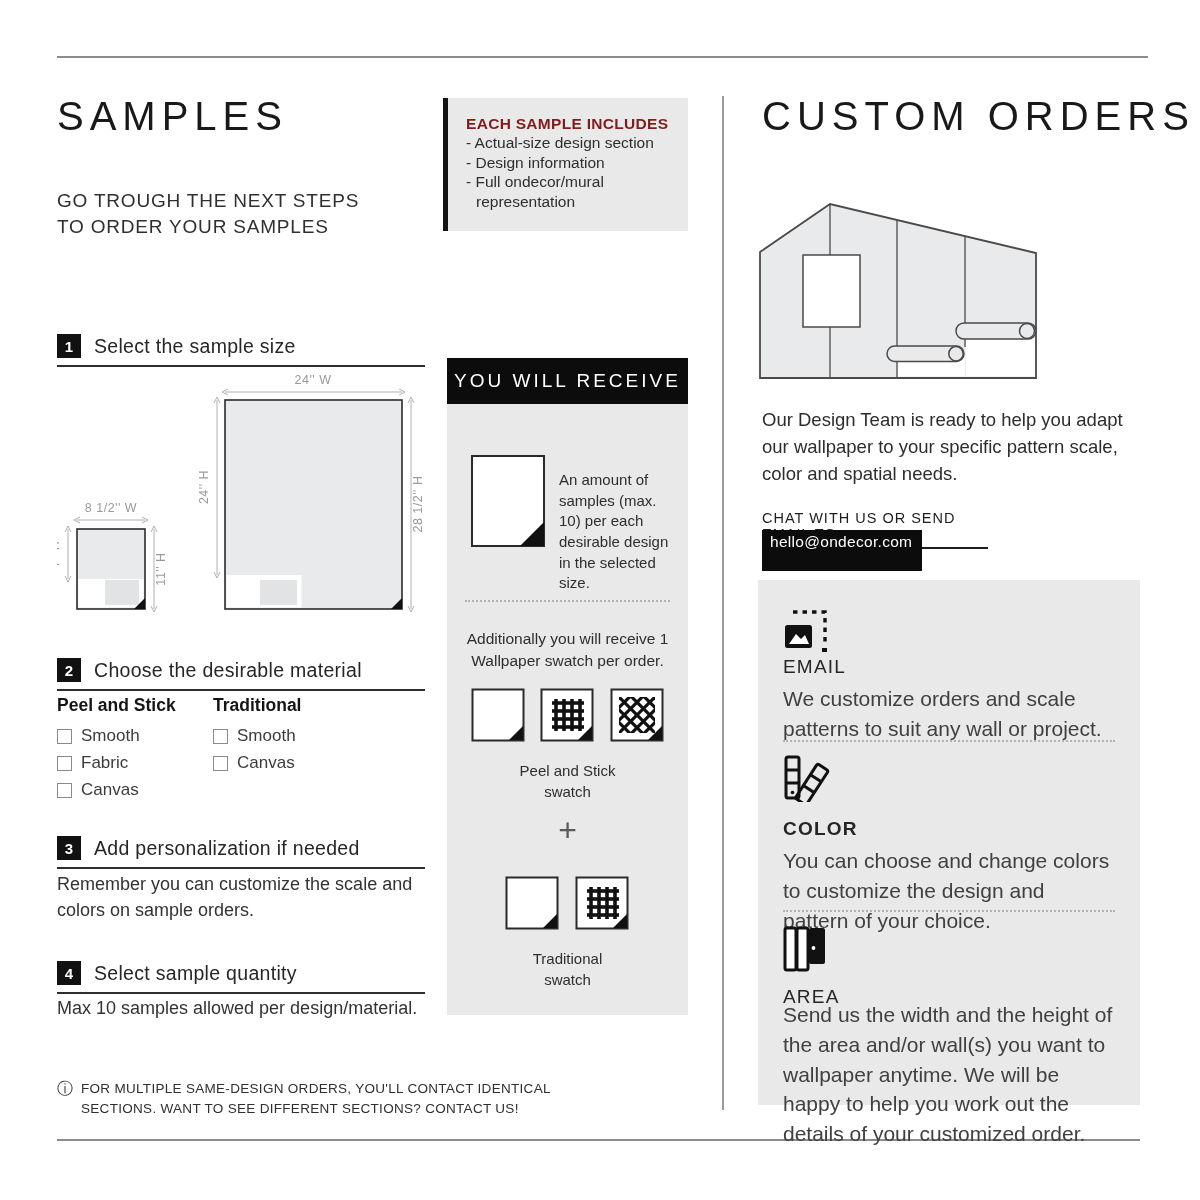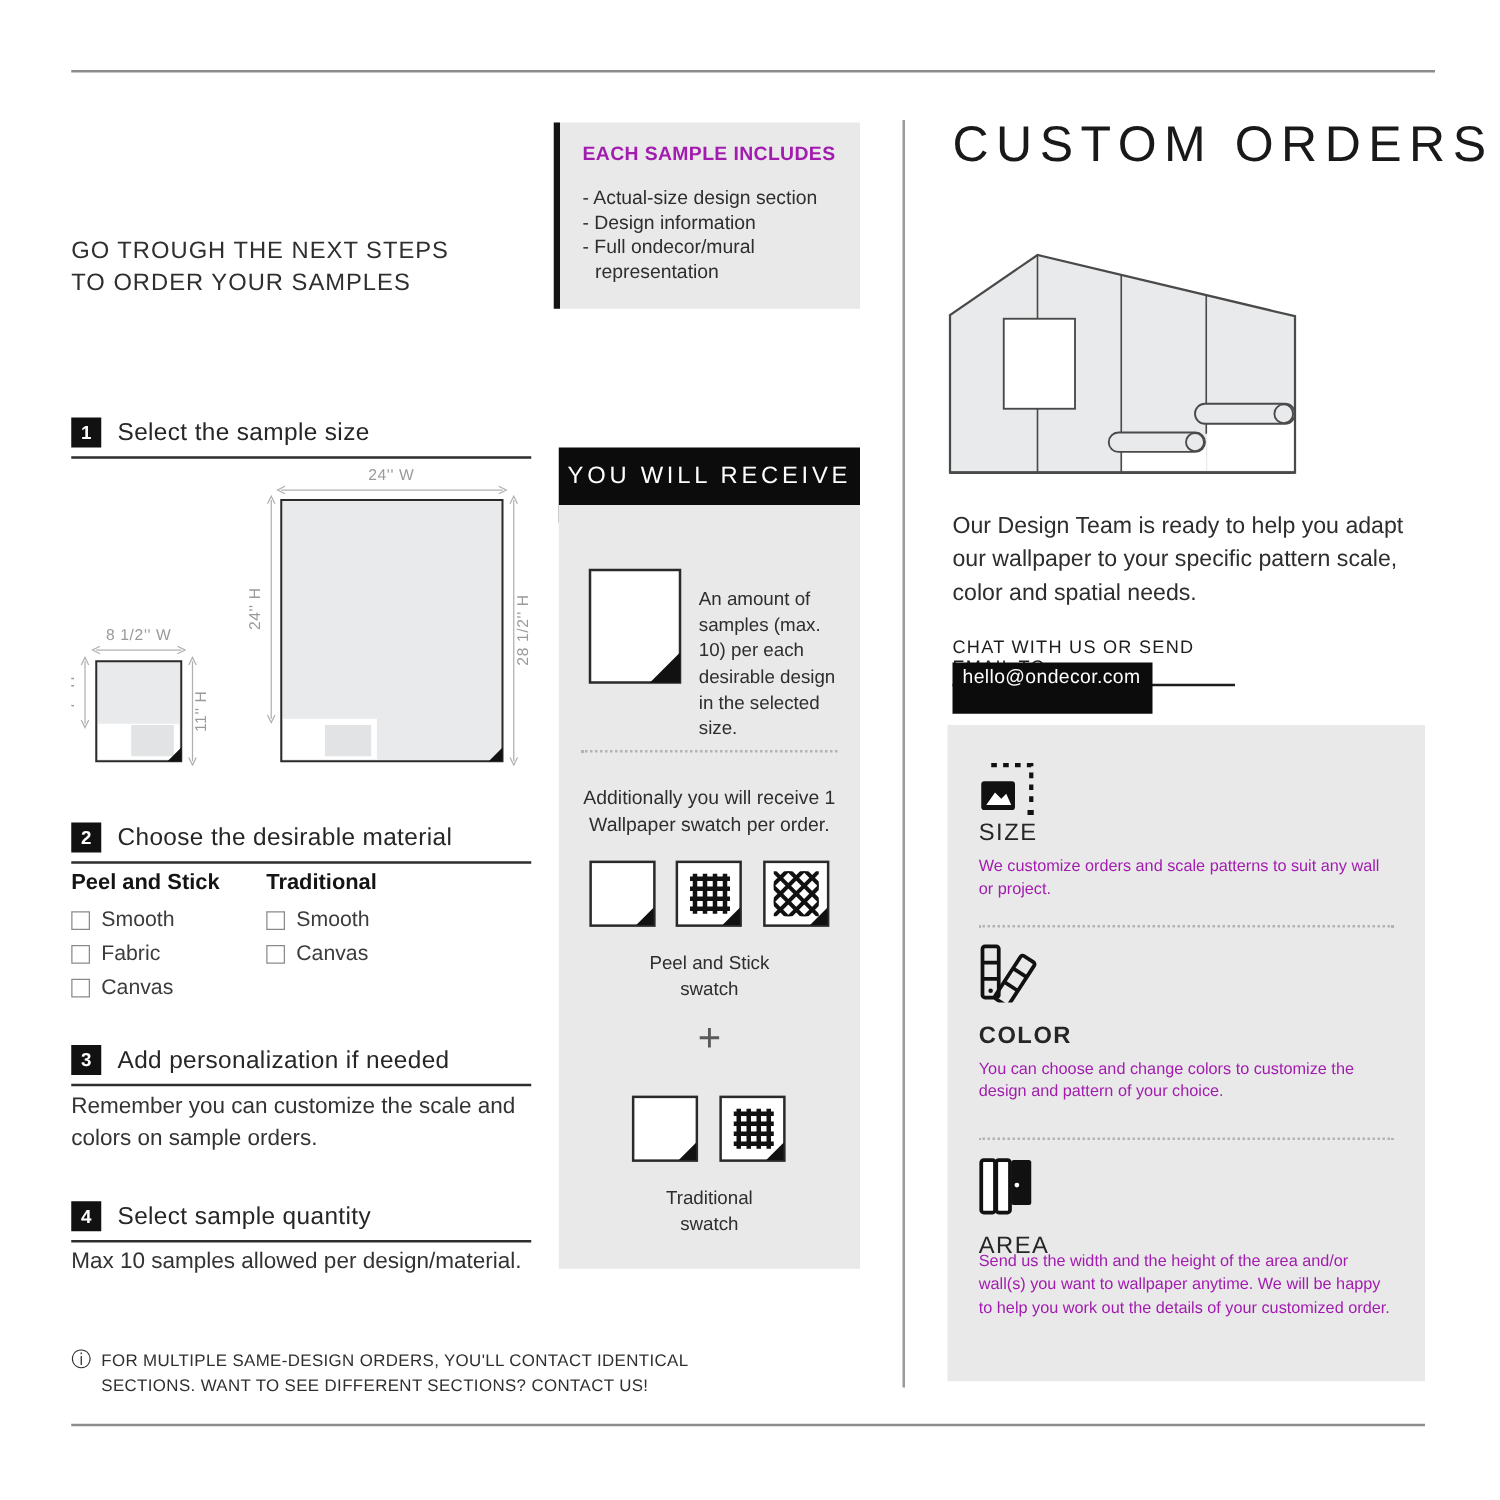--- a/index.html
+++ b/index.html
@@ -32,56 +32,57 @@
   .cb{width:13px;height:13px;border:1.6px solid #8a8a8a;flex:0 0 13px;background:#fff;}
 
   
   .footnote{display:flex;gap:8px;align-items:flex-start;}
   .footnote .i-icon{font-size:16px;line-height:1.3;color:#2f2f2f;}
   .footnote .lines{font-size:13.5px;letter-spacing:.3px;line-height:1.5;color:#2f2f2f;}
 
   
   .includes-box{left:443px;top:98px;width:245px;box-sizing:border-box;background:#e9e9e9;
                 border-left:5px solid #141414;padding:17px 16px 20px 18px;}
-  .includes-title{font-size:15.5px;font-weight:bold;color:#a21caf;letter-spacing:.3px;margin-bottom:16px;}
+  .includes-title{font-size:15.5px;font-weight:bold;color:#7f1d1d;letter-spacing:.3px;margin-bottom:0;}
   .includes-item{font-size:15.5px;color:#2e2e2e;line-height:1.26;padding-left:10px;text-indent:-10px;}
 
   
   .receive-bar{left:447px;top:358px;width:241px;height:60px;background:#0c0c0c;color:#fff;
                font-size:19px;letter-spacing:3px;text-align:center;line-height:46px;}
   .receive-panel{left:447px;top:404px;width:241px;height:611px;background:#e9e9e9;}
   .receive-text1{left:112px;top:66px;width:122px;font-size:15px;line-height:1.38;color:#2e2e2e;}
   .dotted{border-top:2px dotted #b3b3b3;height:0;}
   .receive-additional{left:8px;top:224px;width:225px;text-align:center;font-size:15.5px;line-height:1.42;color:#2e2e2e;}
   .swatch-label{left:0;top:0;width:241px;text-align:center;font-size:15px;line-height:1.4;color:#2e2e2e;white-space:pre-line;}
   .plus{left:0;width:241px;text-align:center;font-size:32px;font-weight:300;color:#5a5a5a;}
 
   
   .custom-par{left:762px;top:406px;width:362px;font-size:18.5px;line-height:1.46;color:#2d2d2d;}
   .chat-line{left:762px;top:510px;display:inline-block;width:226px;font-size:14.5px;letter-spacing:1px;
              color:#1d1d1d;padding-bottom:5px;border-bottom:2px solid #1d1d1d;}
   .email-badge{left:762px;top:530px;background:#0c0c0c;color:#fff;font-size:15.5px;
                padding:3px 10px 20px 8px;letter-spacing:.3px;}
   .custom-panel{left:758px;top:580px;width:382px;height:525px;background:#e9e9e9;}
   .cp-head{font-size:19px;letter-spacing:1.2px;color:#262626;}
-  .cp-body{width:332px;font-size:13px;line-height:1.42;color:#a21caf;}
+  .cp-body{width:332px;font-size:21px;line-height:1.42;color:#404040;}
   .cp-divider{left:25px;width:332px;border-top:2px dotted #b3b3b3;height:0;}
 
   svg text{font-family:"Liberation Sans", sans-serif;}
   .dimlabel{font-size:12.5px;fill:#9a9a9a;letter-spacing:.5px;}
 </style>
 </head>
 <body>
 
 <div class="page">
 
   <div class="abs rule-top"></div>
   <div class="abs rule-bottom"></div>
   <div class="abs divider-v"></div>
 
+  <div class="abs big-title" style="left:57px;top:94px;">SAMPLES</div>
 
   <div class="abs subtitle">
     <div>GO TROUGH THE NEXT STEPS</div>
     <div>TO ORDER YOUR SAMPLES</div>
   </div>
 
   <div class="abs step-head" style="left:57px;top:334px;">
     <div class="step-num">1</div>
     <div class="step-title">Select the sample size</div>
   </div>
@@ -291,21 +292,21 @@
   <div class="abs custom-panel">
 
     <svg class="abs" style="left:25px;top:28px;" width="48" height="46" viewBox="0 0 48 46">
       <g stroke="#111" stroke-width="3.4" stroke-dasharray="4.5 5" fill="none">
         <path d="M10,4 H42 V38"></path>
       </g>
       <rect x="39" y="40" width="5" height="4" fill="#111"></rect>
       <rect x="2" y="17" width="27" height="23" rx="2.5" fill="#111"></rect>
       <polygon points="6,36 13,26 18,31 22,27 26,36" fill="#ffffff"></polygon>
     </svg>
-    <div class="abs cp-head" style="left:25px;top:76px;">SIZE</div>
+    <div class="abs cp-head" style="left:25px;top:76px;">EMAIL</div>
     <div class="abs cp-body" style="left:25px;top:104px;">We customize orders and scale patterns to suit any wall or project.</div>
     <div class="abs cp-divider" style="top:160px;"></div>
 
     <svg class="abs" style="left:25px;top:174px;" width="50" height="48" viewBox="0 0 50 48">
       <g fill="none" stroke="#111" stroke-width="3">
         <rect x="3" y="3" width="13" height="41" rx="2"></rect>
         <line x1="3" y1="16" x2="16" y2="16"></line>
         <line x1="3" y1="29" x2="16" y2="29"></line>
         <g transform="rotate(33 9.5 40)">
           <rect x="14" y="1" width="13" height="41" rx="2"></rect>

